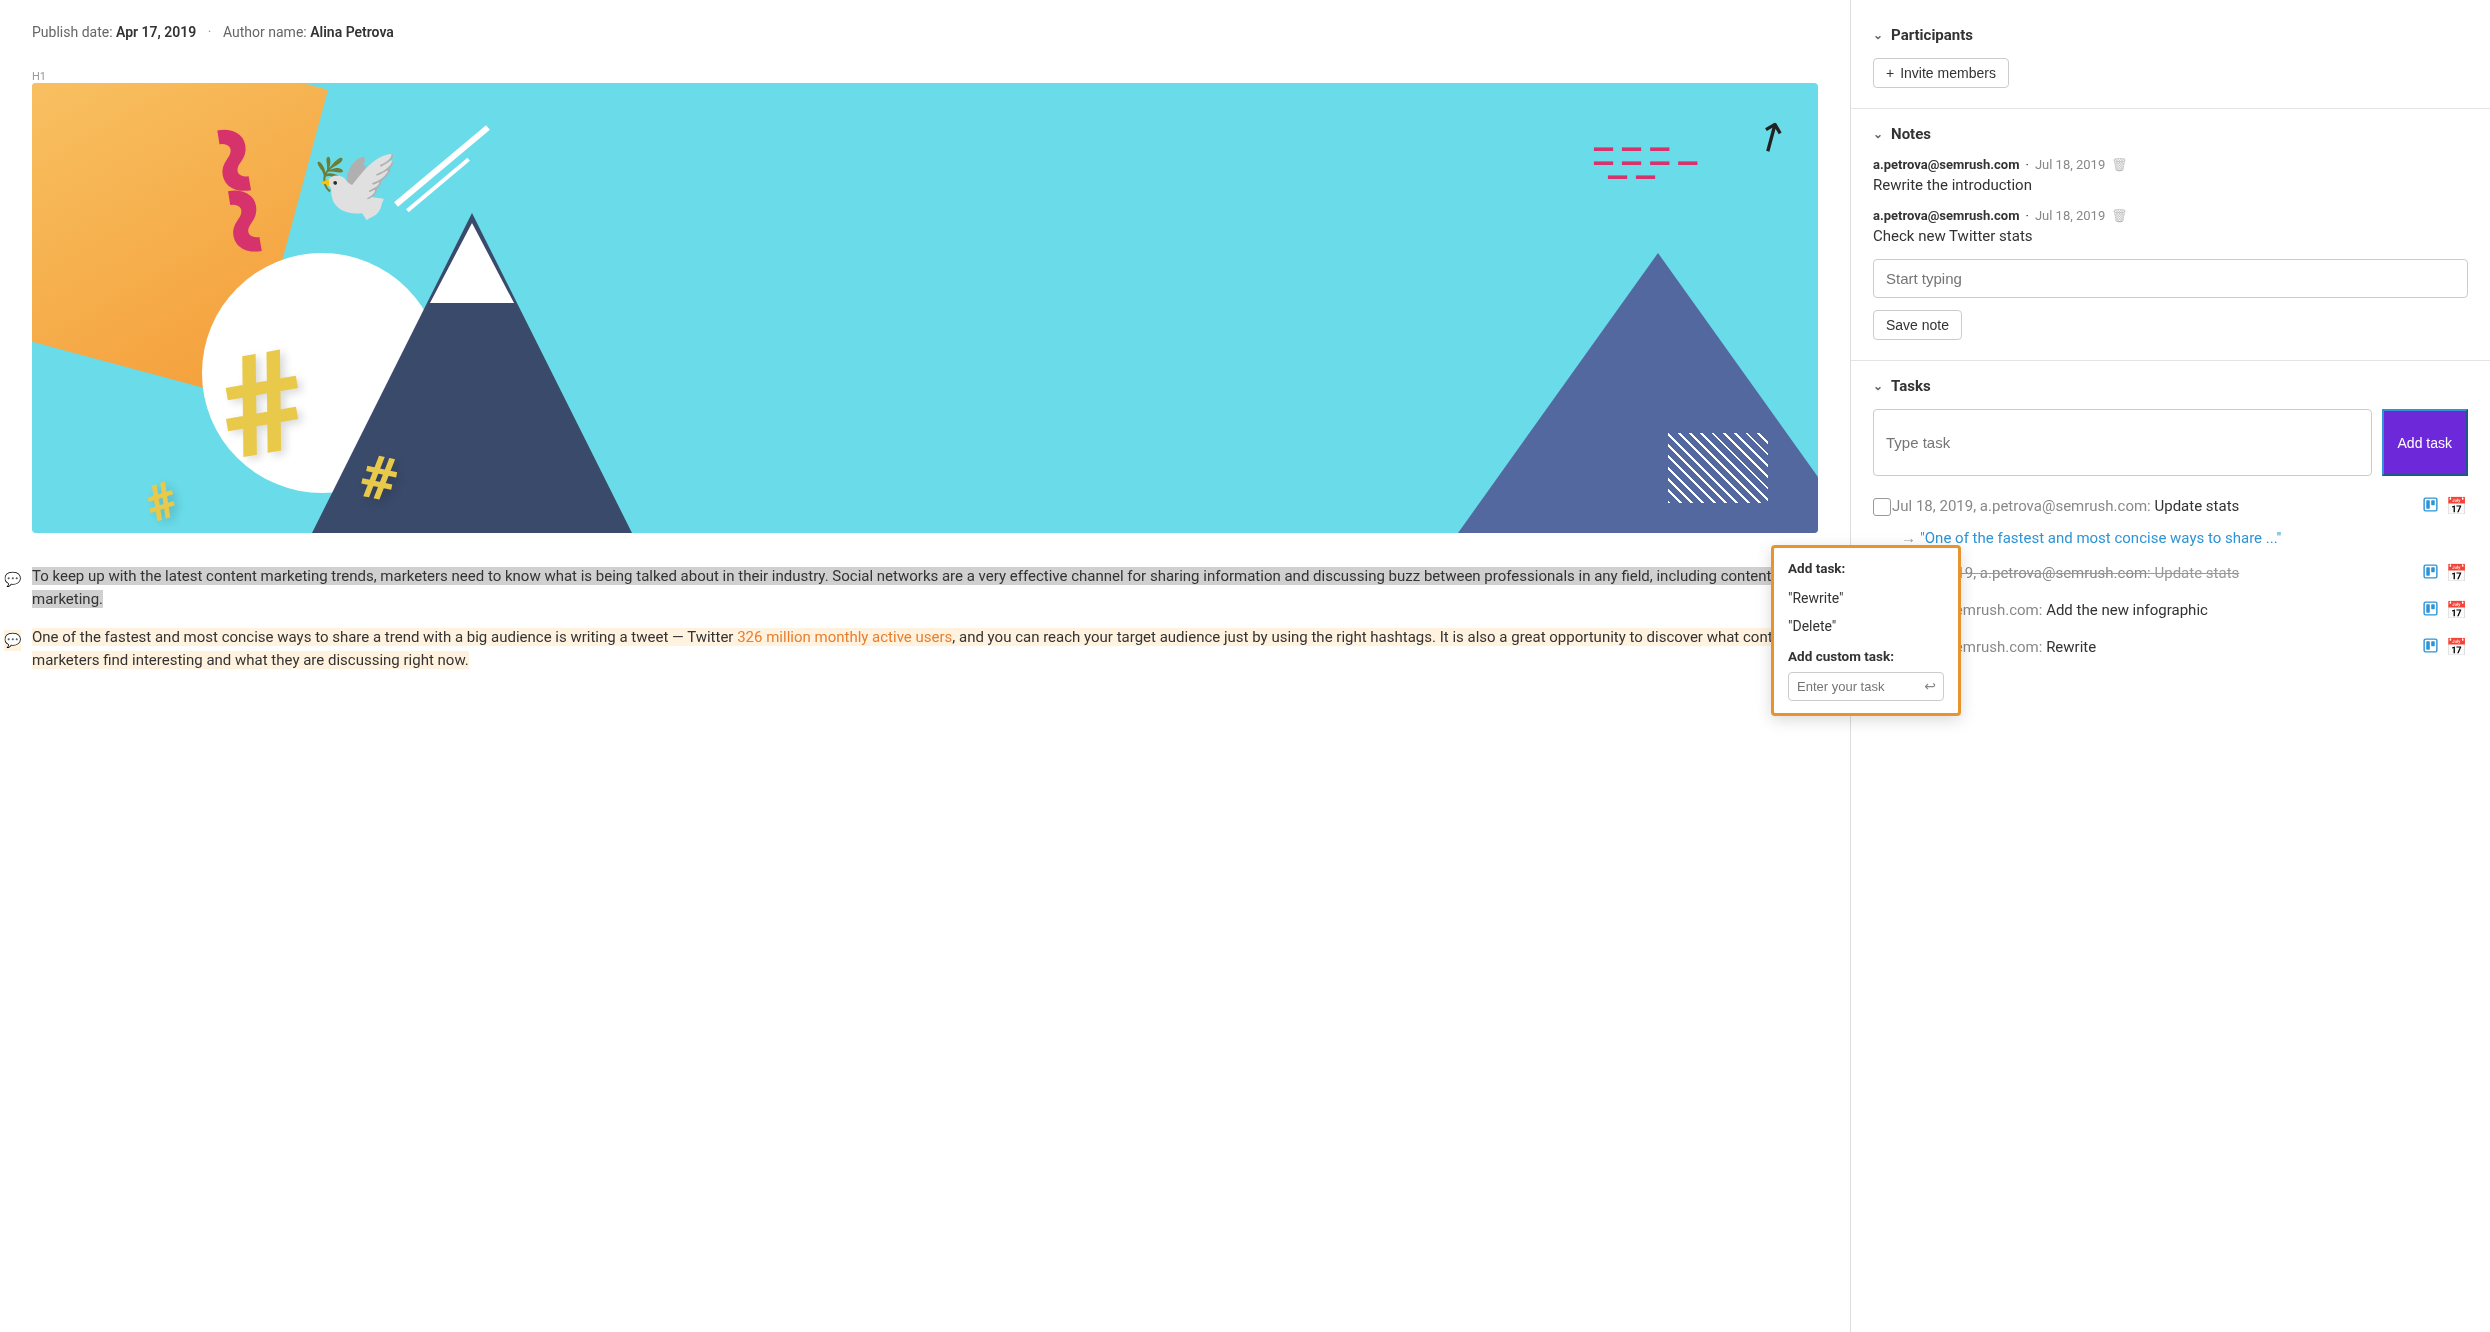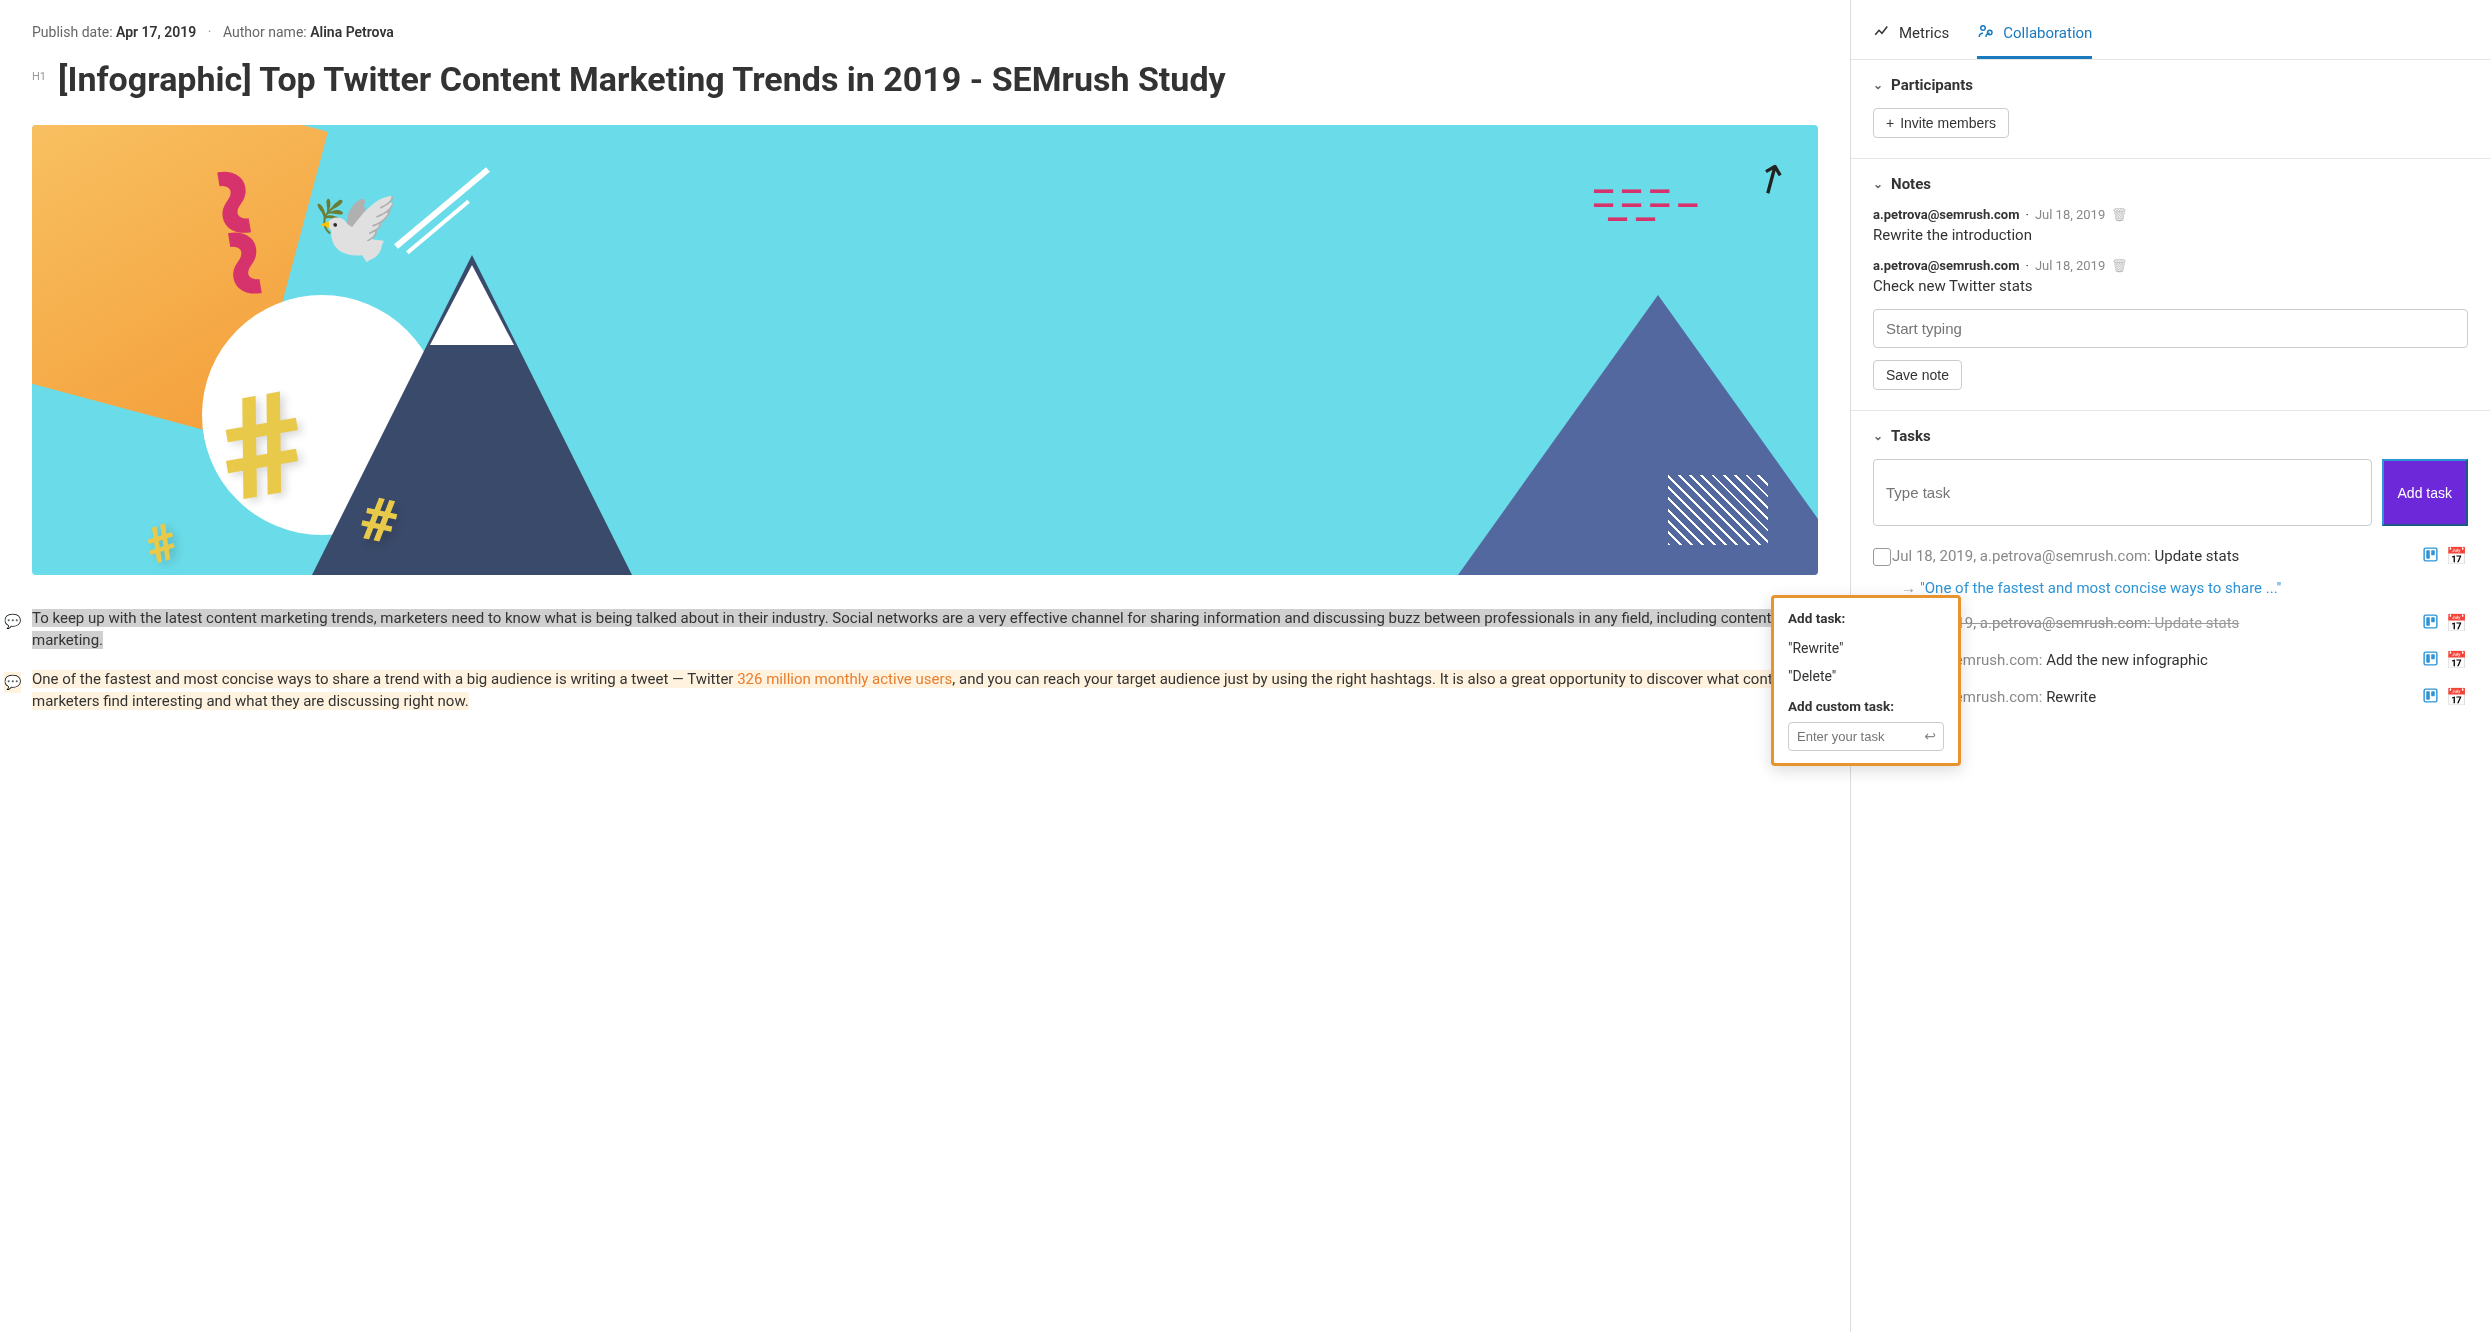--- a/index.html
+++ b/index.html
@@ -101,21 +101,20 @@
     <div class="meta-row">
       <span class="label">Publish date:</span>
       <span class="value">Apr 17, 2019</span>
       <span class="sep">·</span>
       <span class="label">Author name:</span>
       <span class="value">Alina Petrova</span>
     </div>
 
     <div class="h1-wrap">
       <span class="h1-badge">H1</span>
-      <h1 class="title">[Infographic] Top Twitter Content Marketing Trends in 2019 - SEMrush Study</h1>
     </div>
 
     <div class="hero">
       <div class="sun"></div>
       <div class="circle"></div>
       <div class="mount2"></div>
       <div class="mount1"></div>
       <div class="snow1"></div>
       <div class="wline"></div>
         <div class="wline b"></div>
@@ -135,41 +134,20 @@
     </div>
 
     <div class="para hl-orange">
       <span class="comment-icon">💬</span>
       <span>One of the fastest and most concise ways to share a trend with a big audience is writing a tweet — Twitter </span><span class="orange-link" style="background:#fff3e0;">326 million monthly active users</span><span>, and you can reach your target audience just by using the right hashtags. It is also a great opportunity to discover what content marketers find interesting and what they are discussing right now.</span>
     </div>
   </div>
 
   <div class="sidebar">
     <div class="sidebar-inner">
-    <div class="tabs">
-      <div class="tab">
-        <span>
-          <svg viewBox="0 0 24 24" fill="none" stroke="currentColor" stroke-width="2" width="18" height="18">
-                <path d="M3 17l5-6 4 4 7-9"></path>
-              </svg>
-        </span>
-        <span>Metrics</span>
-      </div>
-      <div class="tab active">
-        <span>
-          <svg viewBox="0 0 24 24" fill="none" stroke="currentColor" stroke-width="2" width="18" height="18">
-                <circle cx="8" cy="8" r="3"></circle>
-                <circle cx="17" cy="14" r="3"></circle>
-                <path d="M3 20c0-3 2-5 5-5"></path>
-                <path d="M12 20c0-3 2-5 5-5"></path>
-              </svg>
-        </span>
-        <span>Collaboration</span>
-      </div>
-    </div>
 
     <div class="section">
       <div class="section-header">
         <span class="chev">⌄</span>
         <span>Participants</span>
       </div>
       <button class="btn">
         <span>+</span>
         <span>Invite members</span>
       </button>

